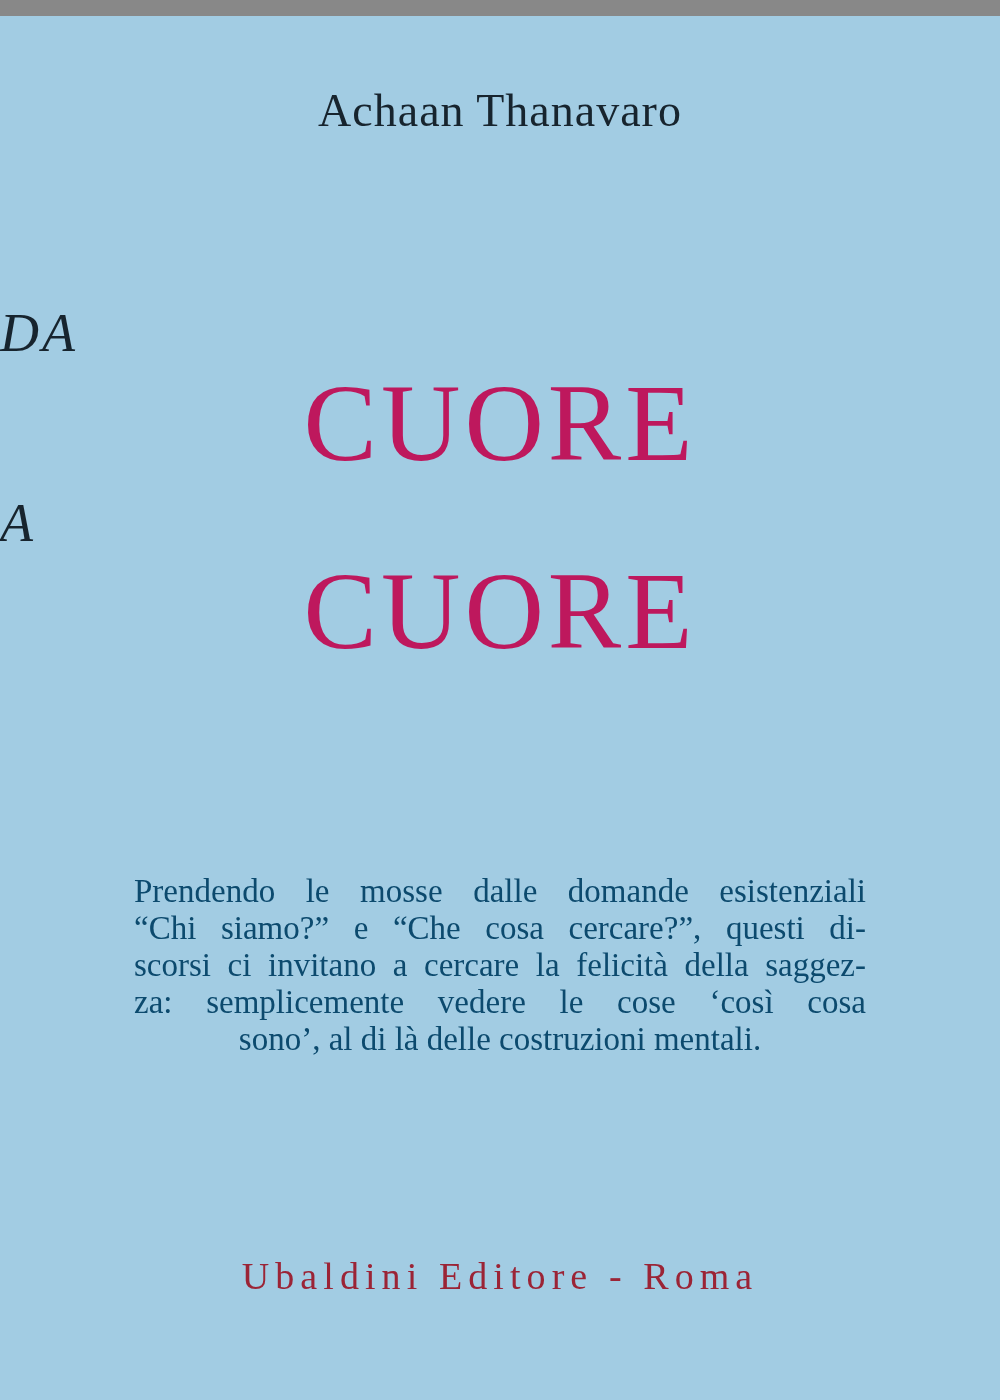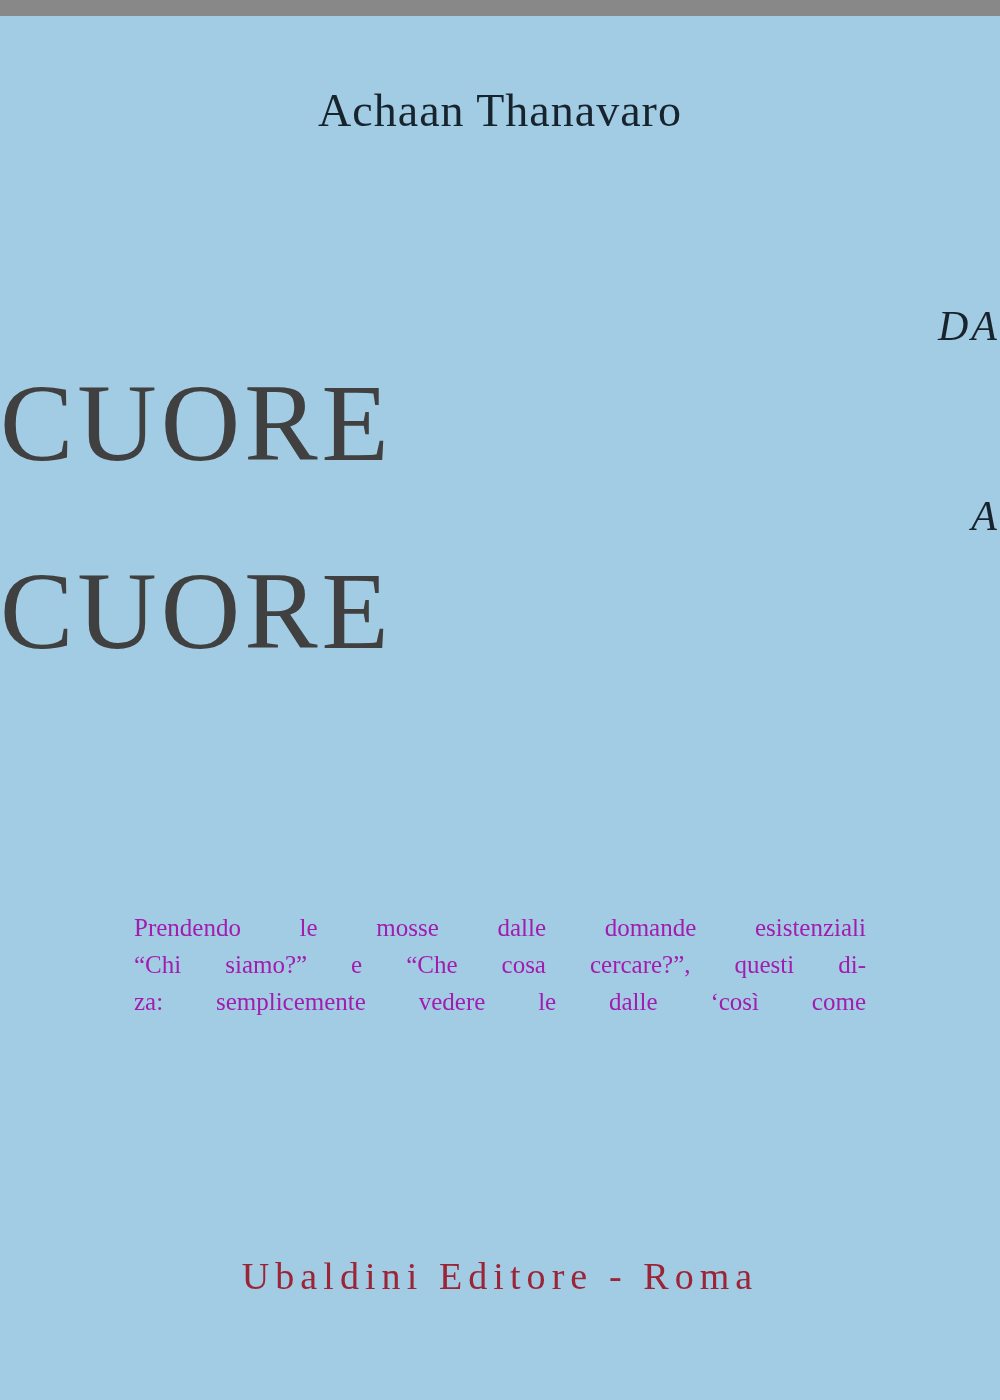--- a/index.html
+++ b/index.html
@@ -21,48 +21,49 @@
     top: 68px;
     left: 0;
     right: 0;
     text-align: center;
     font-size: 46px;
     letter-spacing: 1px;
     color: #17242e;
   }
   .title-connector {
     position: absolute;
-    left: 8px;
+    left: 0;
     right: 0;
-    text-align: right;
+    text-align: left;
     font-style: italic;
-    font-size: 42px;
+    font-size: 54px;
     letter-spacing: 3px;
     color: #17242e;
   }
   .title-da { top: 286px; }
   .title-a  { top: 476px; }
   .title-main {
     position: absolute;
     left: 0;
     right: 0;
+    text-align: center;
     font-size: 110px;
     letter-spacing: 4px;
-    color: #404040;
+    color: #be185d;
   }
   .title-cuore-1 { top: 344px; }
   .title-cuore-2 { top: 532px; }
   .description {
     position: absolute;
-    top: 893px;
+    top: 857px;
     left: 134px;
     width: 732px;
-    font-size: 25px;
+    font-size: 33px;
     line-height: 37px;
-    color: #a21caf;
+    color: #0c4a6e;
   }
   .description .line {
     text-align: justify;
     text-align-last: justify;
   }
   .description .line.last {
     text-align-last: center;
   }
   .publisher {
     position: absolute;
@@ -86,18 +87,20 @@
 
   <div class="title-main title-cuore-1">CUORE</div>
 
   <div class="title-connector title-a">A</div>
 
   <div class="title-main title-cuore-2">CUORE</div>
 
   <div class="description">
     <div class="line">Prendendo le mosse dalle domande esistenziali</div>
     <div class="line">“Chi siamo?” e “Che cosa cercare?”, questi di-</div>
-    <div class="line">za: semplicemente vedere le dalle ‘così come</div>
+    <div class="line">scorsi ci invitano a cercare la felicità della saggez-</div>
+    <div class="line">za: semplicemente vedere le cose ‘così cosa</div>
+    <div class="line last">sono’, al di là delle costruzioni mentali.</div>
   </div>
 
   <div class="publisher">Ubaldini Editore - Roma</div>
 
 </div>
 
 </body></html>

